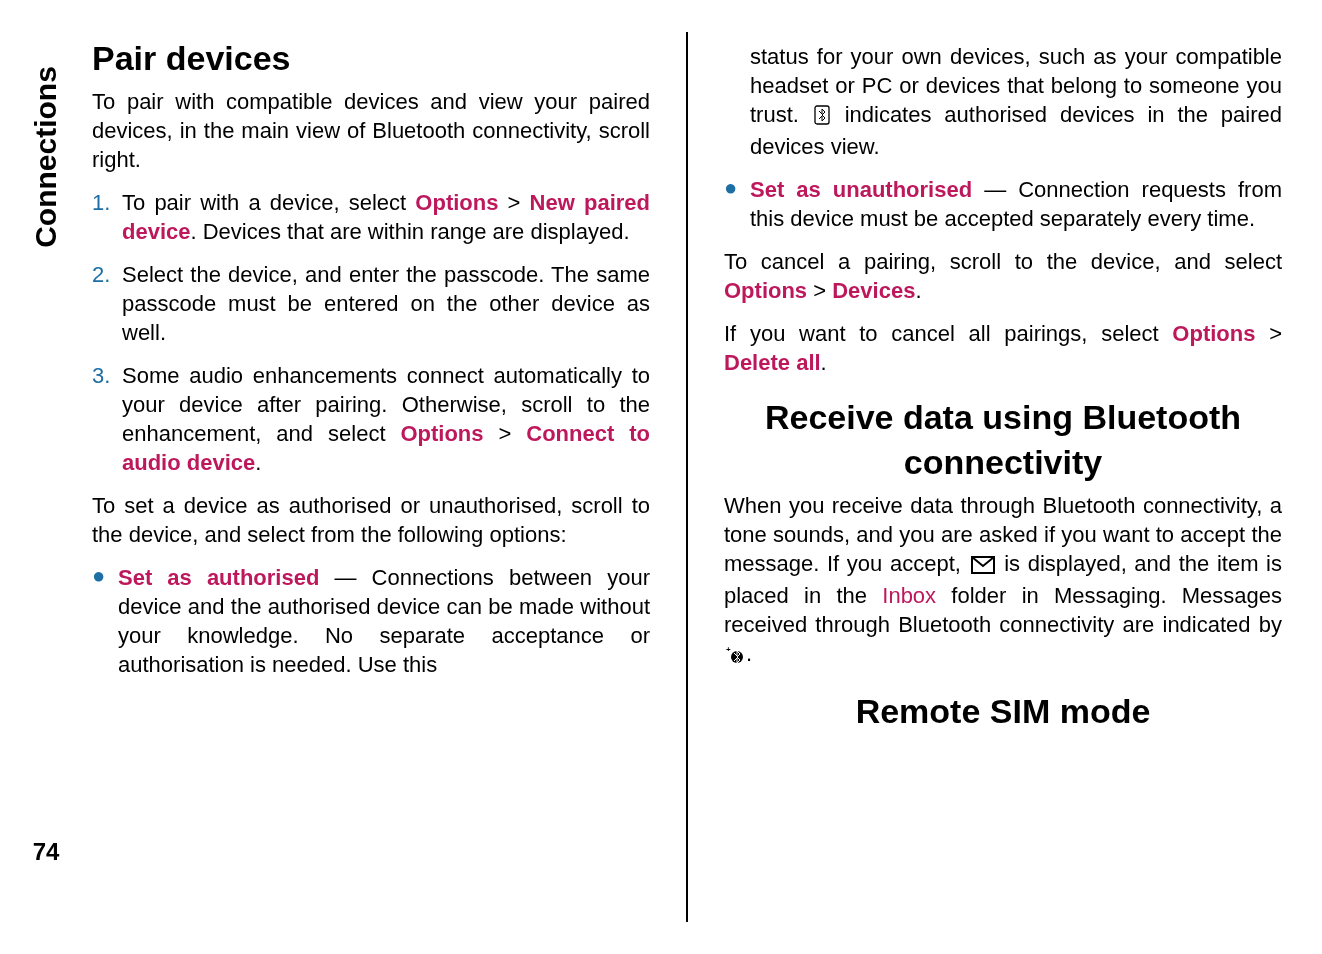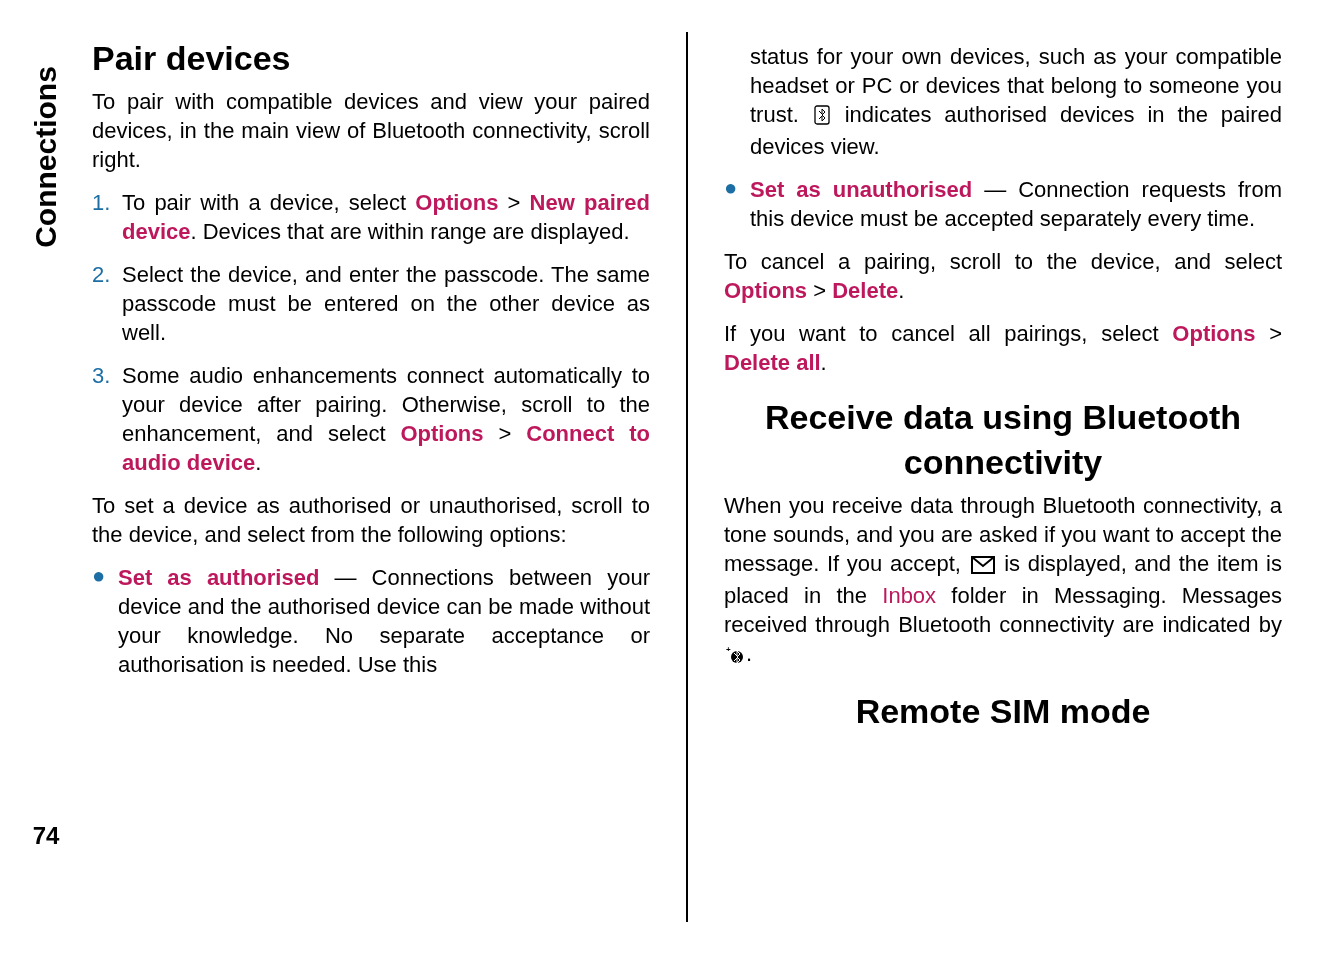--- a/index.html
+++ b/index.html
@@ -31,21 +31,21 @@
     top: 120px;
     transform: translateX(-50%) rotate(-90deg);
     transform-origin: center;
     font-weight: 700;
     font-size: 30px;
     white-space: nowrap;
   }
   .page-number {
     position: absolute;
     left: 50%;
-    bottom: 64px;
+    bottom: 48px;
     transform: translateX(-50%);
     font-weight: 700;
     font-size: 24px;
   }
   .columns {
     display: flex;
     height: 100%;
     gap: 36px;
     margin-left: 12px;
   }
@@ -187,21 +187,21 @@
       <ul class="bullets">
         <li>
           <span class="dot">●</span>
           <span>
             <span class="grey">Set as unauthorised</span><span> — Connection requests from this device must be accepted separately every time.</span>
           </span>
         </li>
       </ul>
 
       <p>
-        <span>To cancel a pairing, scroll to the device, and select </span><span class="grey">Options</span><span> &gt; </span><span class="grey">Delete</span><span>.</span>
+        <span>To cancel a pairing, scroll to the device, and select </span><span class="grey">Options</span><span> &gt; </span><span class="grey">Devices</span><span>.</span>
       </p>
 
       <p>
         <span>If you want to cancel all pairings, select </span><span class="grey">Options</span><span> &gt; </span><span class="grey">Delete all</span><span>.</span>
       </p>
 
       <h2 class="sectionbig">Receive data using Bluetooth connectivity</h2>
 
       <p>
         <span>When you receive data through Bluetooth connectivity, a tone sounds, and you are asked if you want to accept the message. If you accept, </span><span class="inline-icon">

